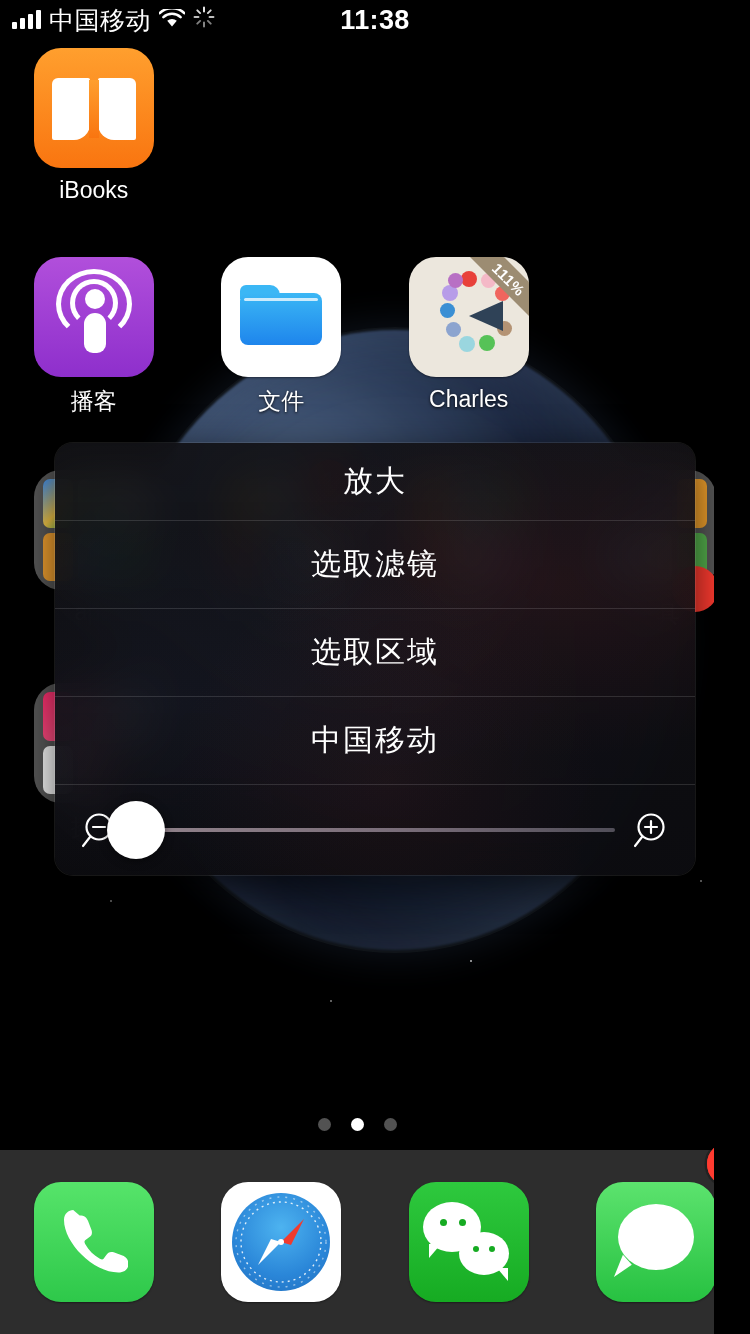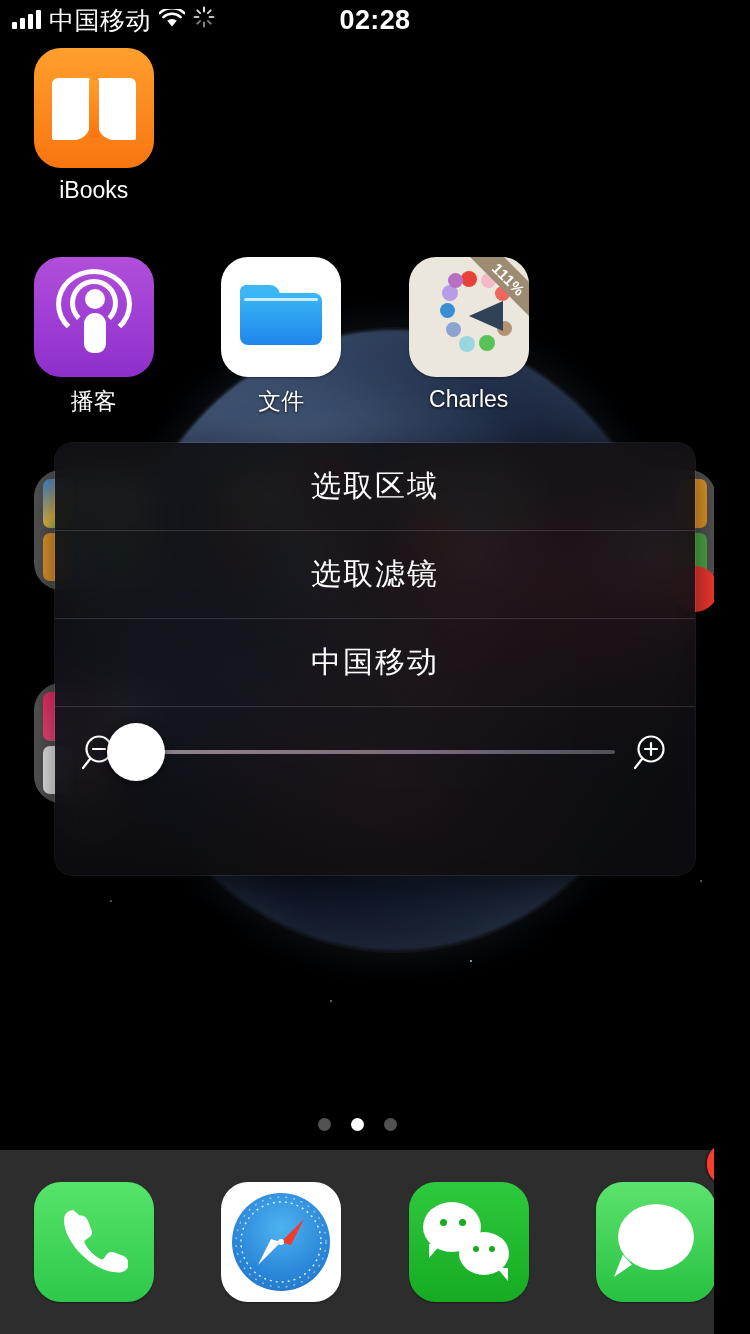--- a/index.html
+++ b/index.html
@@ -307,21 +307,21 @@
             <line x1="1.5" y1="11" x2="5.5" y2="11" opacity=".75"></line>
             <line x1="16.5" y1="11" x2="20.5" y2="11" opacity=".75"></line>
             <line x1="4.3" y1="4.3" x2="7.1" y2="7.1" opacity=".85"></line>
             <line x1="14.9" y1="14.9" x2="17.7" y2="17.7" opacity=".5"></line>
             <line x1="17.7" y1="4.3" x2="14.9" y2="7.1" opacity=".85"></line>
             <line x1="7.1" y1="14.9" x2="4.3" y2="17.7" opacity=".5"></line>
           </g>
         </svg>
       </span>
     </div>
-    <div class="center">02:28</div>
+    <div class="center">11:38</div>
   </div>
 
   <div id="grid">
 
     <div class="row">
       <div class="cell">
         <div class="iconwrap">
           <div class="icon ic-ibooks">
             <div class="book">
                 <span class="pg l"></span>
@@ -537,22 +537,23 @@
             <span class="tail"></span>
         </div>
       </div>
       <span class="badge" style="top:-8px;right:-6px">45</span>
     </div>
   </div>
 
   <div id="zoom-panel">
     <div class="tint"></div>
 
+    <div class="zp-row title">放大</div>
+    <div class="zp-row">选取滤镜</div>
     <div class="zp-row">选取区域</div>
-    <div class="zp-row">选取滤镜</div>
     <div class="zp-row">中国移动</div>
 
     <div class="zp-slider">
       <span class="mag">
         <svg width="44" height="44" viewBox="0 0 44 44">
           <circle cx="22" cy="19" r="12.5" fill="none" stroke="#fff" stroke-width="2.2"></circle>
           <line x1="13" y1="29" x2="6" y2="38" stroke="#fff" stroke-width="2.2" stroke-linecap="round"></line>
           <line x1="16" y1="19" x2="28" y2="19" stroke="#fff" stroke-width="2.2" stroke-linecap="round"></line>
         </svg>
       </span>

